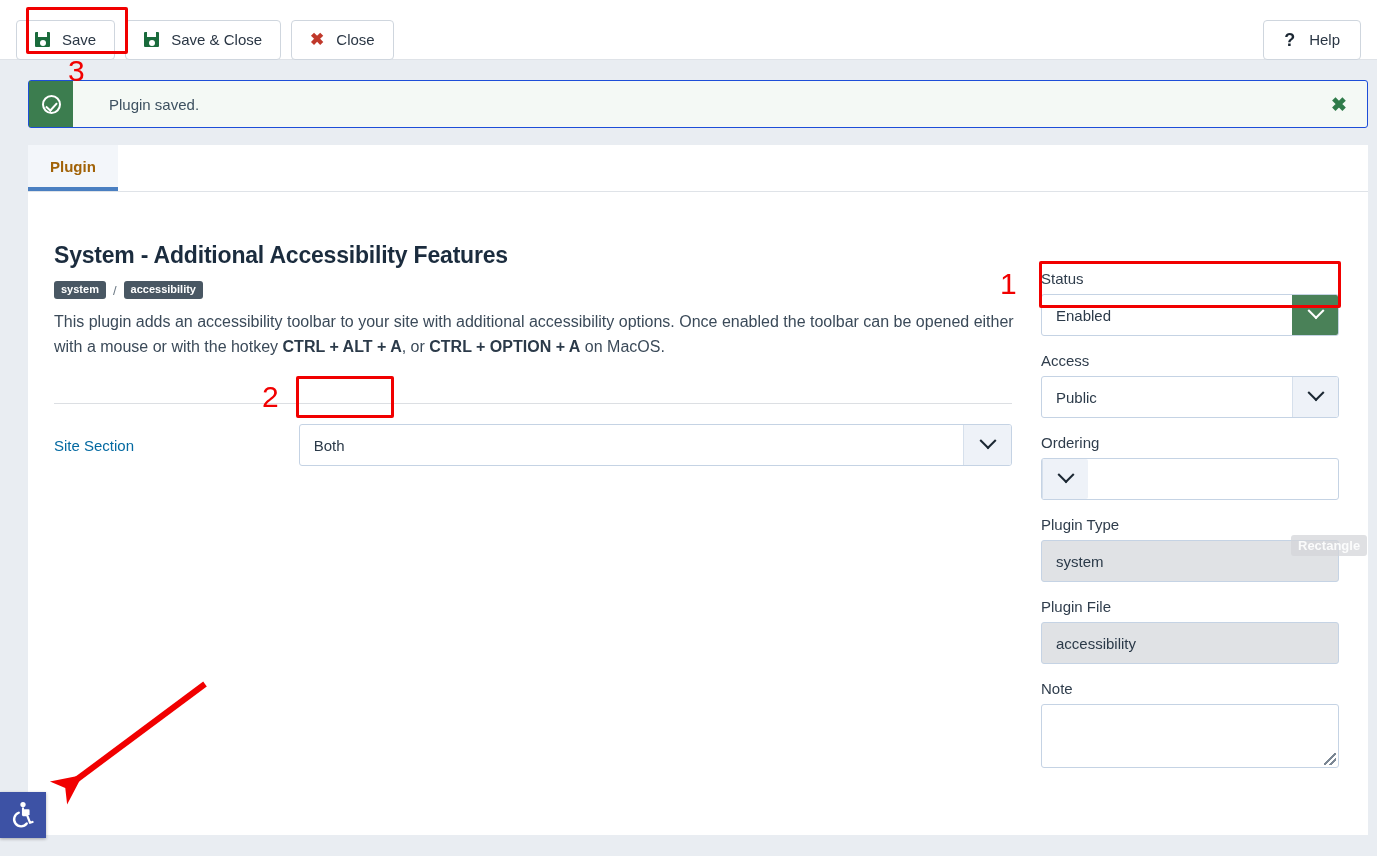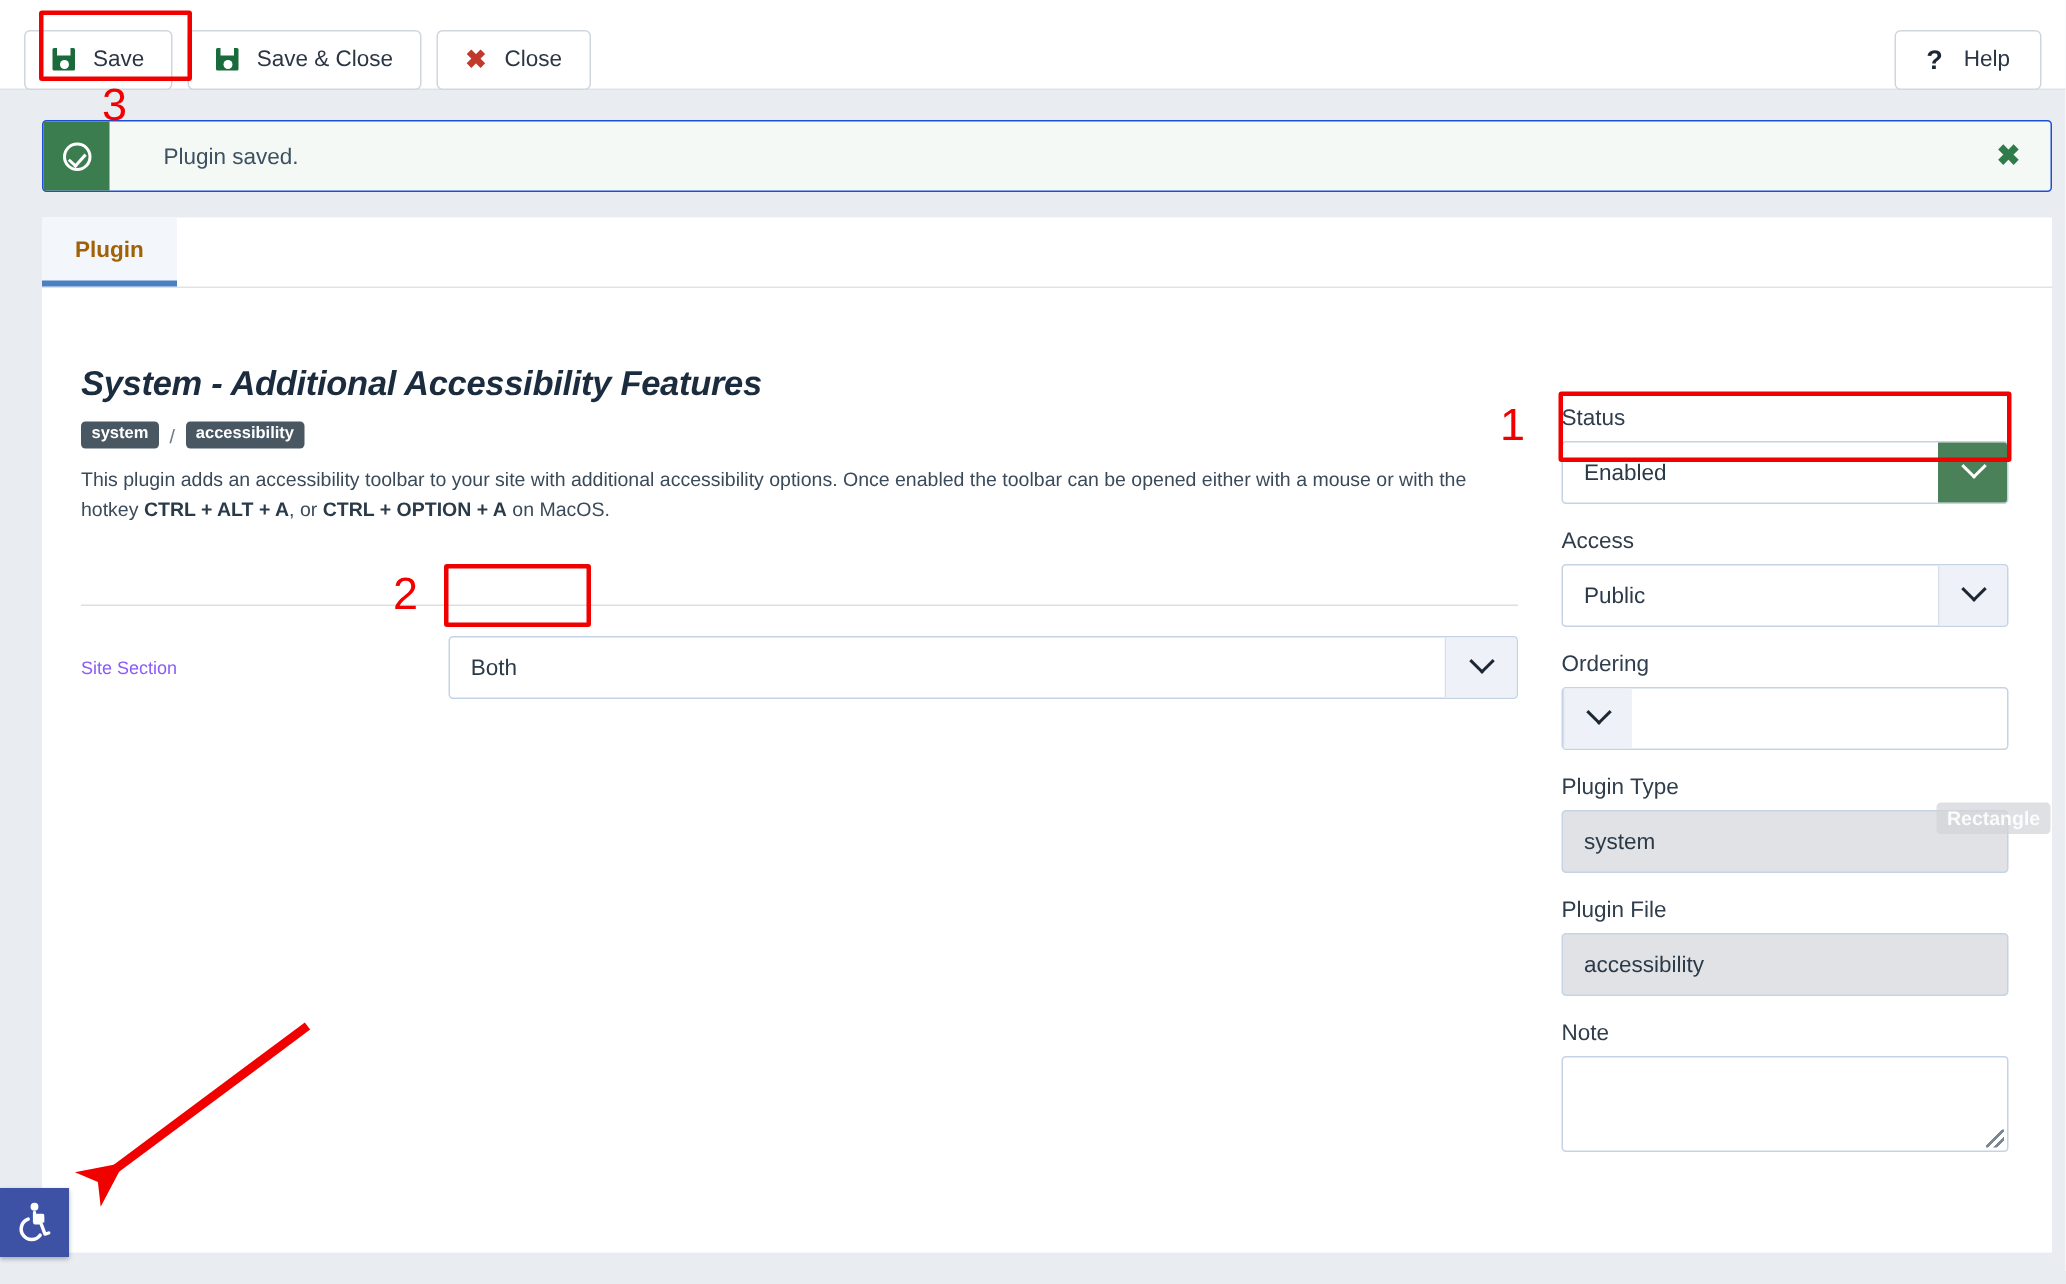--- a/index.html
+++ b/index.html
@@ -108,45 +108,45 @@
   }
 
   .card-body { position: relative; height: 643px; }
 
   
   .left-col {
     position: absolute; left: 26px; top: 50px; width: 985px;
   }
   .plugin-title {
     font-size: 23px; font-weight: bold; color: #1b2c3e;
-    margin: 0 0 12px 0; letter-spacing: -0.2px; font-style: italic;
+    margin: 0 0 12px 0; letter-spacing: -0.2px;
   }
   .badges { display: flex; align-items: center; gap: 7px; margin-bottom: 11px; }
   .badge {
     background: #495763; color: #fff;
     font-size: 11px; font-weight: bold;
     padding: 3px 7px 4px 7px; border-radius: 3px; line-height: 1;
   }
   .badge-sep { color: #6b7884; font-size: 13px; }
   .plugin-desc {
-    font-size: 13px; color: #3b4a59; line-height: 1.55; margin: 0;
+    font-size: 16px; color: #3b4a59; line-height: 1.55; margin: 0;
     max-width: 960px;
   }
   .plugin-desc b { color: #2b3a49; }
   .divider {
     position: absolute; left: 26px; top: 211px; width: 958px; height: 1px;
     background: #dcdfe3;
   }
 
   .field-row {
     position: absolute; left: 26px; top: 232px; width: 958px;
     display: flex; align-items: center;
   }
   .field-label {
-    width: 245px; font-size: 12px; color: #8b5cf6;
+    width: 245px; font-size: 15px; color: #0369a1;
   }
   .select-wrap {
     position: relative; display: inline-flex; align-items: stretch;
     height: 42px; border: 1px solid #c5d3e4; border-radius: 3px;
     background: #fff; cursor: pointer;
   }
   .select-wrap .sel-text {
     display: flex; align-items: center; padding: 0 14px;
     font-size: 15px; color: #2b3a49; white-space: nowrap; overflow: hidden;
   }

